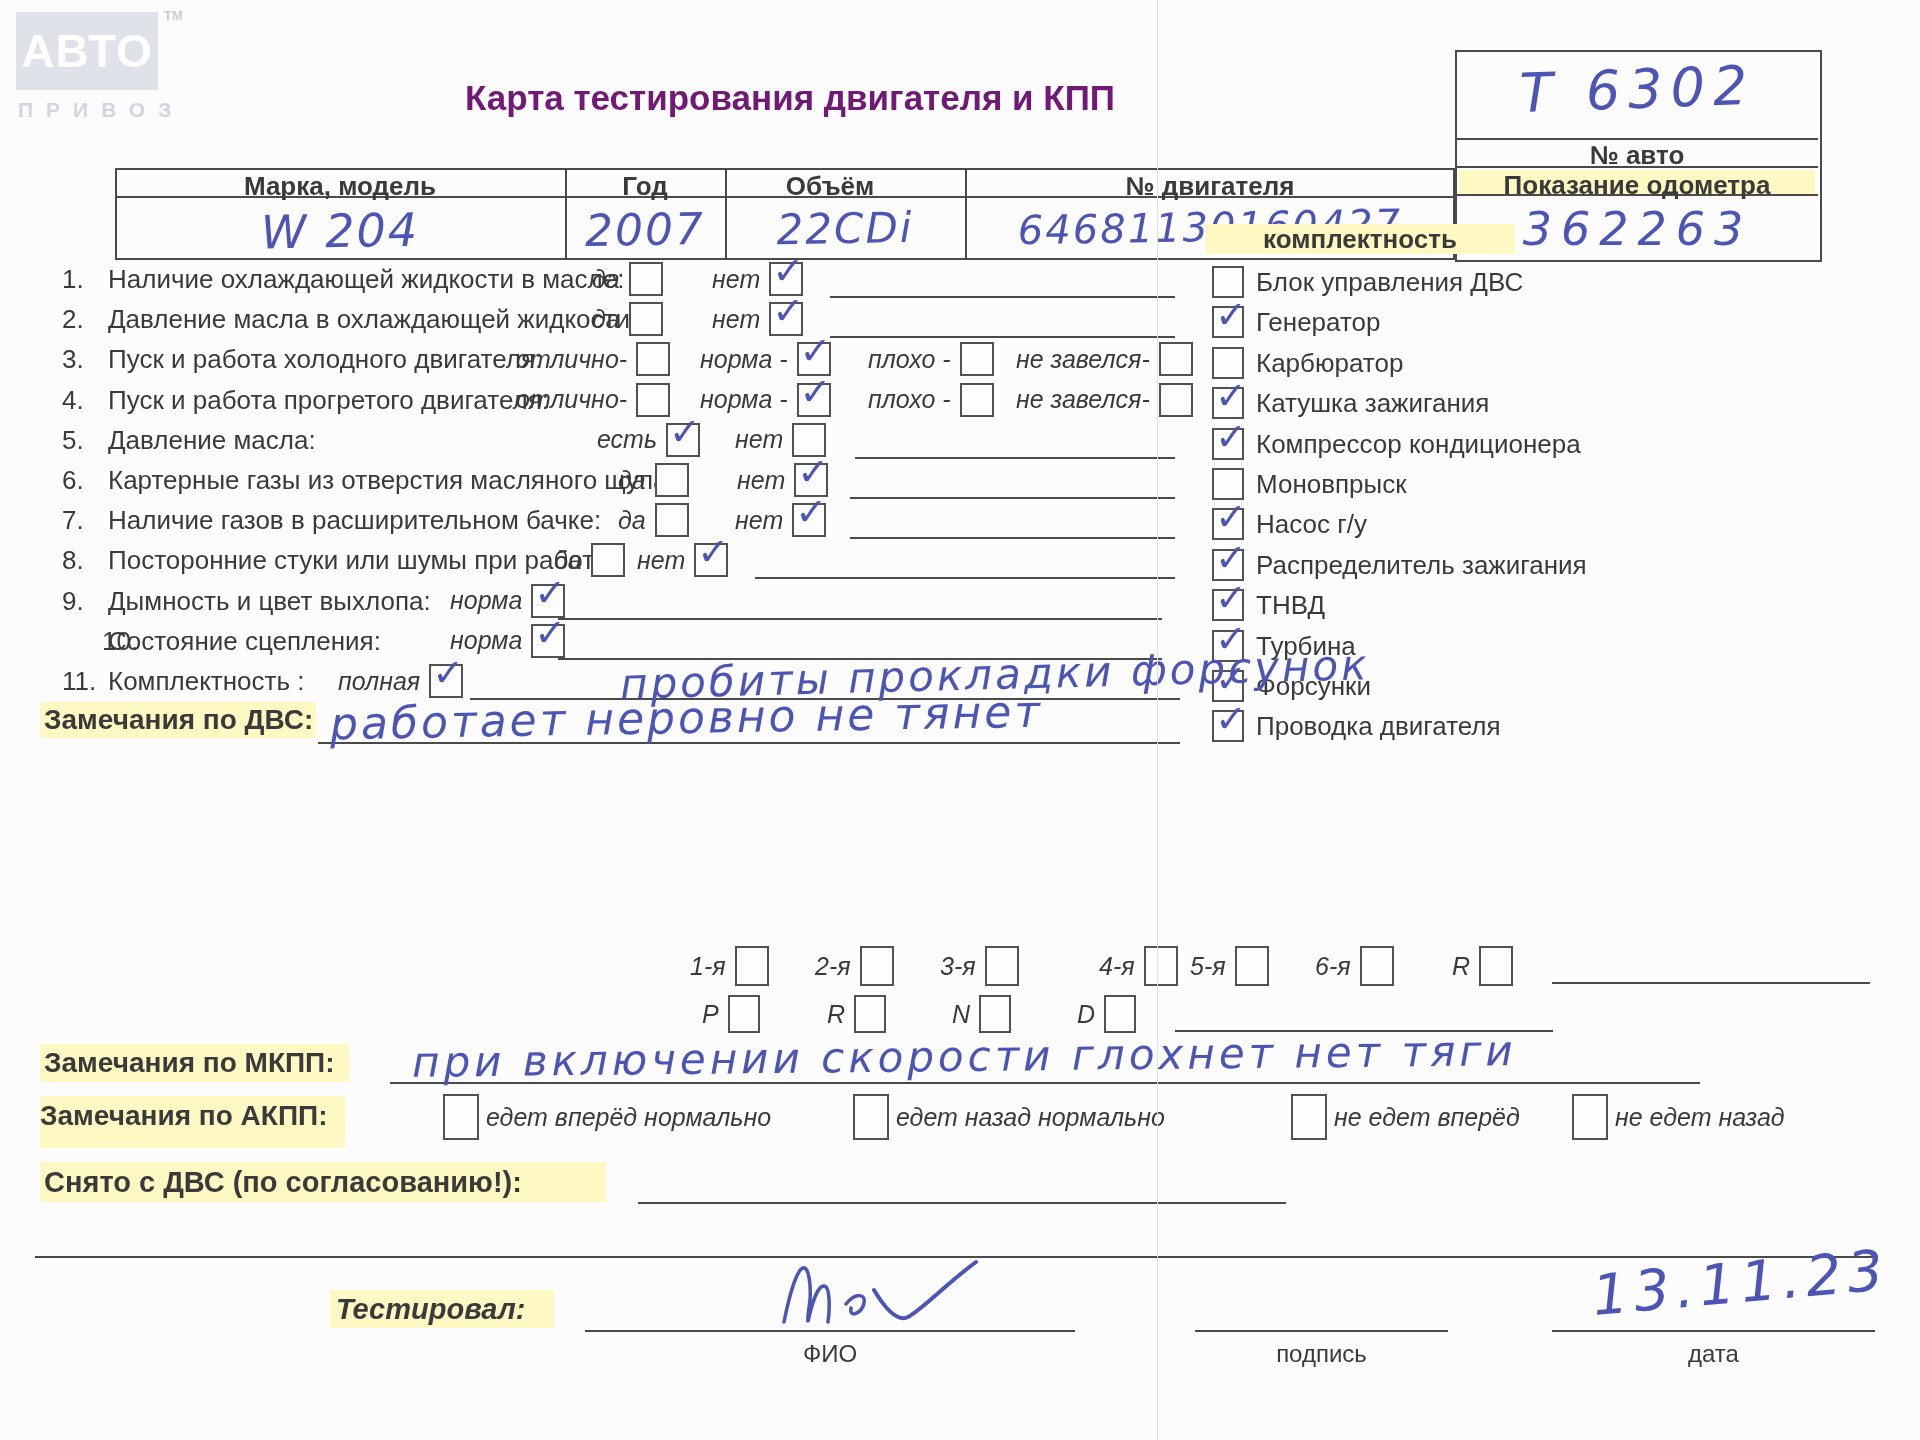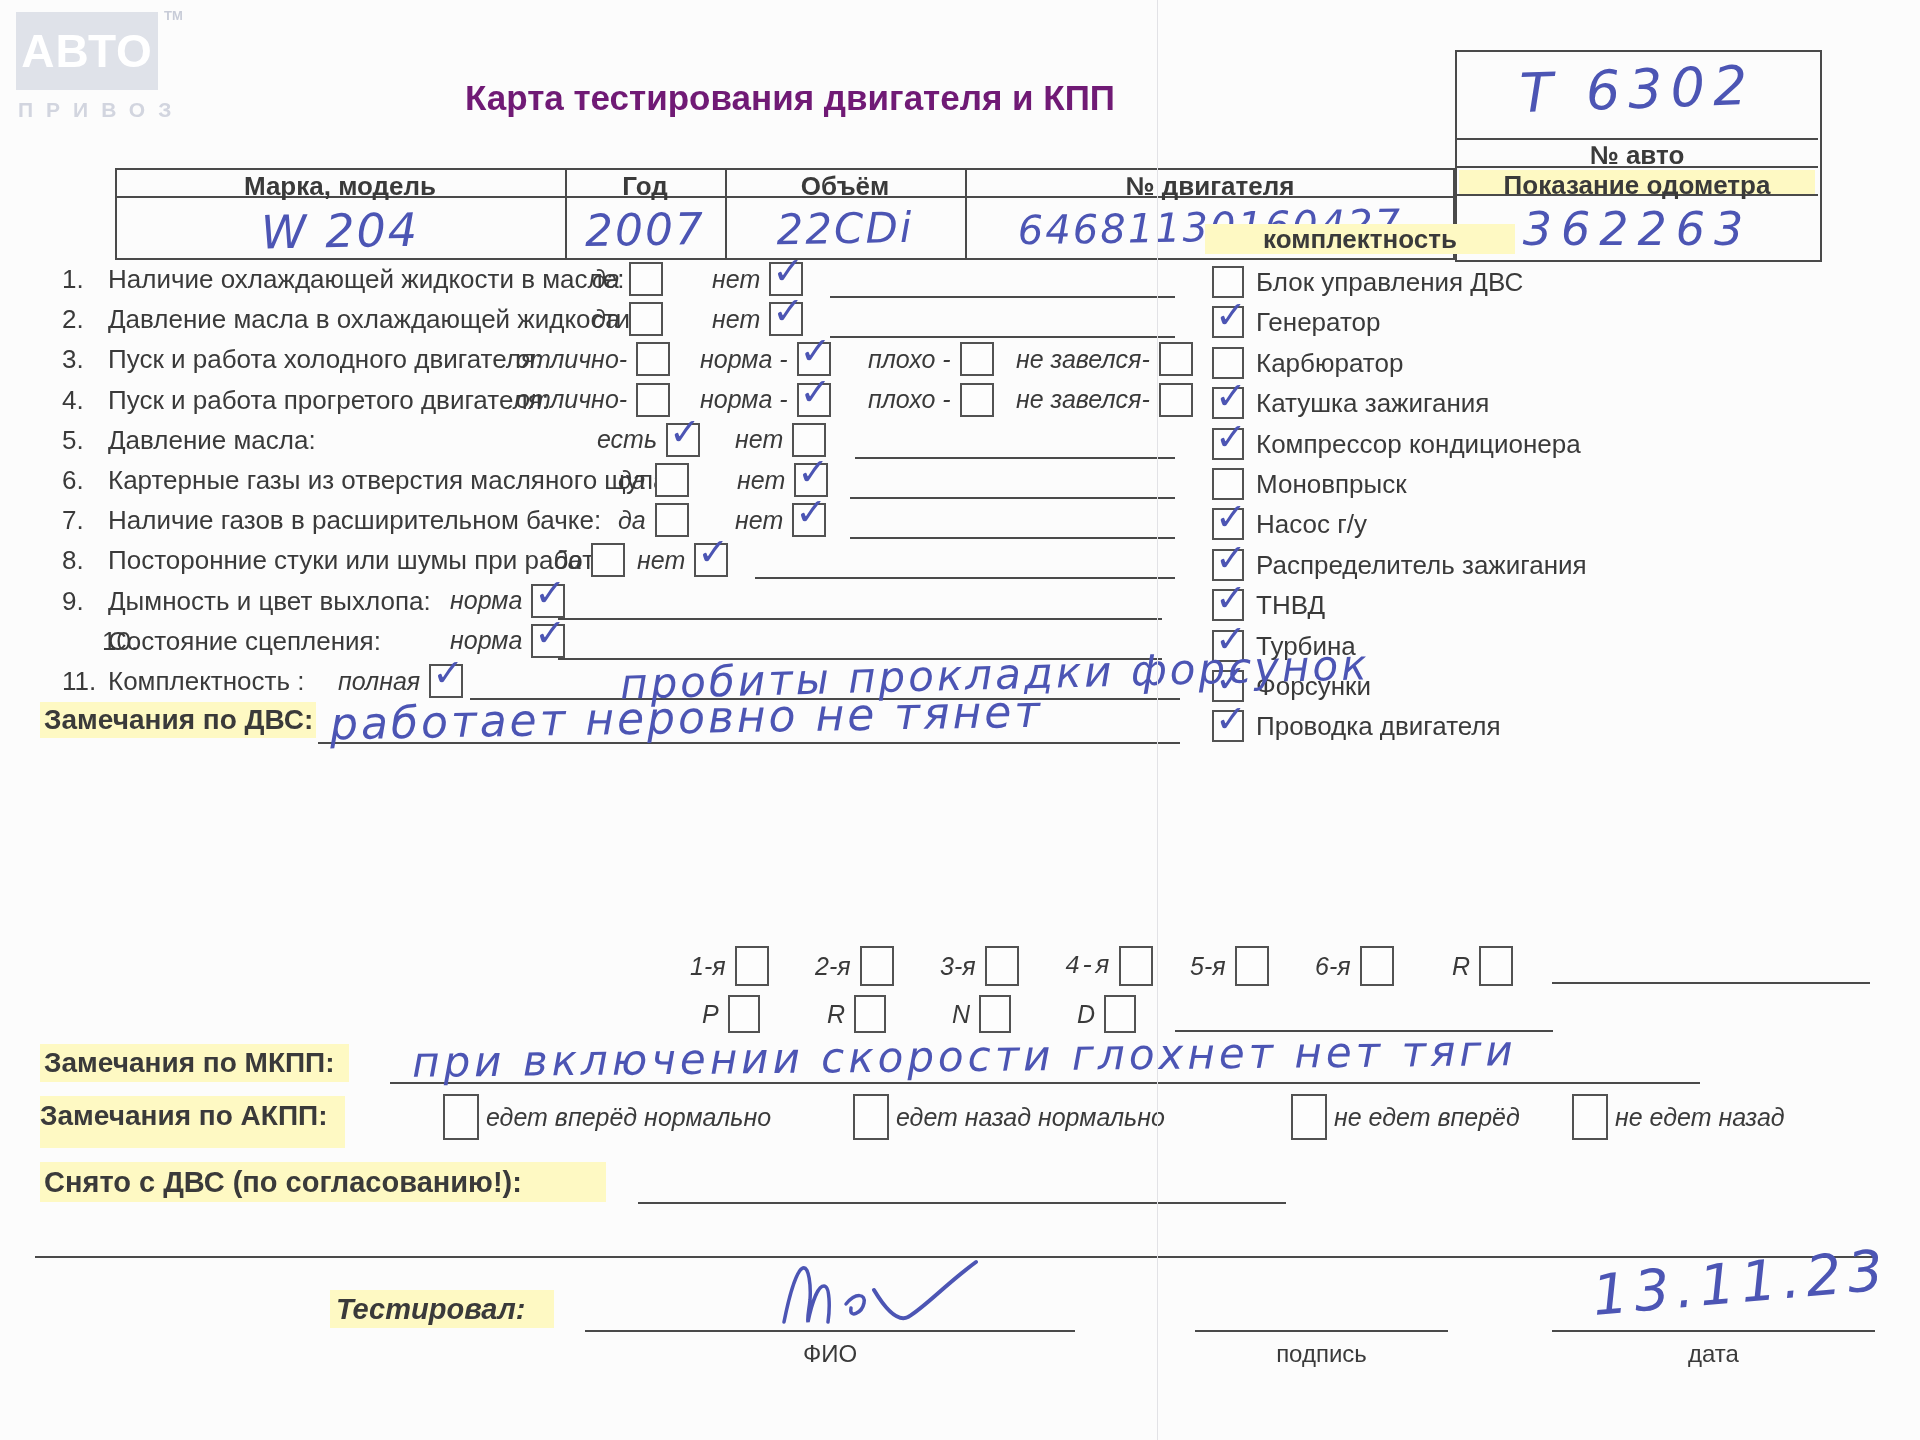--- a/index.html
+++ b/index.html
@@ -60,21 +60,21 @@
   <div class="abs b ctr" style="left:330px; top:78px; width:920px; font-size:35px; color:#701a75;">Карта тестирования двигателя и КПП</div>
 
   <div class="outline" style="left:115px; top:168px; width:1336px; height:88px;"></div>
   <div class="vline" style="left:565px; top:168px; height:90px;"></div>
   <div class="vline" style="left:725px; top:168px; height:90px;"></div>
   <div class="vline" style="left:965px; top:168px; height:90px;"></div>
   <div class="line" style="left:115px; top:168px; width:1340px; height:28px;"></div>
   <div id="vehicle-headers">
       <div class="abs b ctr" style="left:115px; top:171px; width:450px; font-size:26px;">Марка, модель</div>
       <div class="abs b ctr" style="left:565px; top:171px; width:160px; font-size:26px;">Год</div>
-      <div class="abs b ctr" style="left:725px; top:171px; width:240px; font-size:26px;">Объём</div>
+      <div class="abs b ctr" style="left:710px; top:171px; width:240px; font-size:26px;">Объём</div>
       <div class="abs b ctr" style="left:965px; top:171px; width:490px; font-size:26px;">№ двигателя</div>
     </div>
   <div id="vehicle-values">
       <div class="abs hw ctr" style="left:115px; top:204px; width:450px; font-size:46px; letter-spacing:2px; transform:rotate(-1deg);">W 204</div>
       <div class="abs hw ctr" style="left:565px; top:204px; width:160px; font-size:44px; letter-spacing:2px; transform:rotate(-1deg);">2007</div>
       <div class="abs hw ctr" style="left:725px; top:204px; width:240px; font-size:42px; letter-spacing:2px; transform:rotate(-1deg);">22CDi</div>
       <div class="abs hw ctr" style="left:965px; top:204px; width:490px; font-size:40px; letter-spacing:2px; transform:rotate(-1deg);">64681130160427</div>
     </div>
 
   <div class="outline" style="left:1455px; top:50px; width:363px; height:208px;"></div>
@@ -291,21 +291,21 @@
         <div class="chk" style="position: relative; left: 0px; top: 0px; width: 30px; height: 36px;"></div>
       </div>
       <div class="opt" style="left:815px; top:948px; height:36px;">
         <div class="optlabel">2-я</div>
         <div class="chk" style="position: relative; left: 0px; top: 0px; width: 30px; height: 36px;"></div>
       </div>
       <div class="opt" style="left:940px; top:948px; height:36px;">
         <div class="optlabel">3-я</div>
         <div class="chk" style="position: relative; left: 0px; top: 0px; width: 30px; height: 36px;"></div>
       </div>
-      <div class="opt" style="left:1065px; top:948px; height:36px;font-family:Liberation Mono, monospace;">
+      <div class="opt" style="left:1099px; top:948px; height:36px;">
         <div class="optlabel">4-я</div>
         <div class="chk" style="position: relative; left: 0px; top: 0px; width: 30px; height: 36px;"></div>
       </div>
       <div class="opt" style="left:1190px; top:948px; height:36px;">
         <div class="optlabel">5-я</div>
         <div class="chk" style="position: relative; left: 0px; top: 0px; width: 30px; height: 36px;"></div>
       </div>
       <div class="opt" style="left:1315px; top:948px; height:36px;">
         <div class="optlabel">6-я</div>
         <div class="chk" style="position: relative; left: 0px; top: 0px; width: 30px; height: 36px;"></div>

